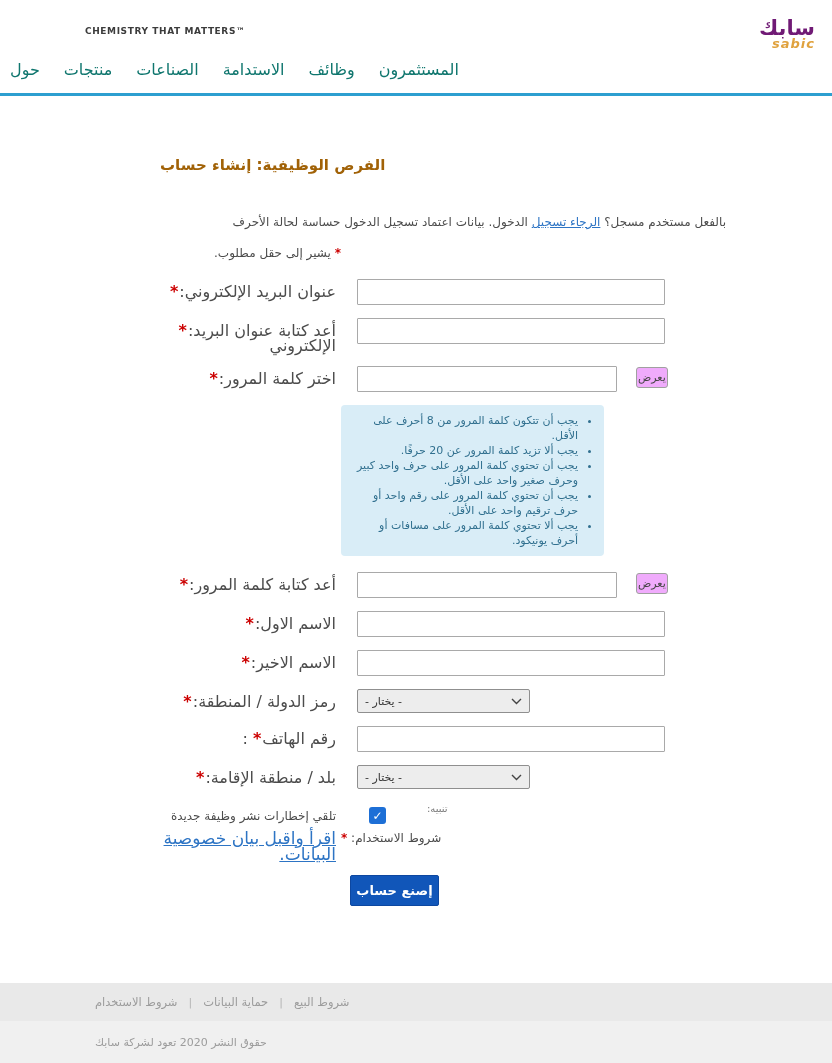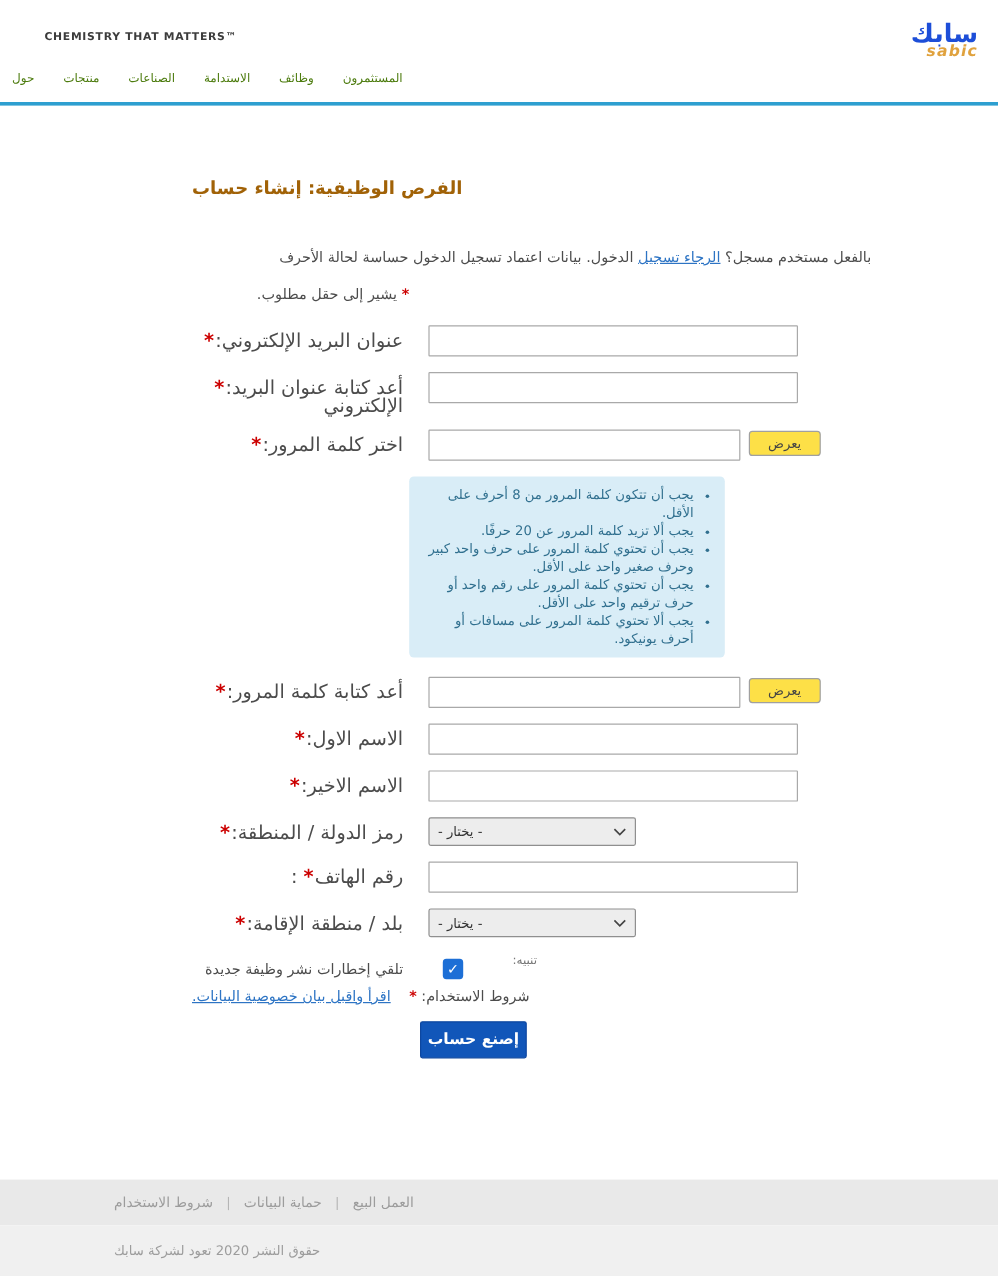--- a/index.html
+++ b/index.html
@@ -1,61 +1,61 @@
 <!DOCTYPE html>
 <html lang="ar"><head>
 <meta charset="utf-8">
 <style>
   * { box-sizing: border-box; margin: 0; padding: 0; }
   body { background:#fff; font-family:"DejaVu Sans","Liberation Sans",sans-serif; }
   .page { position:relative; width:832px; height:1063px; background:#fff; overflow:hidden; margin:0 auto; }
 
   
   .header { padding-top:18px; }
-  .header-top { display:flex; justify-content:space-between; align-items:flex-start; }
+  .header-top { display:flex; justify-content:space-between; align-items:flex-start;padding-left:48px; }
   .tagline { margin-left:37px; margin-top:8px; font-size:9px; font-weight:bold; color:#3c3c3c; letter-spacing:.6px; }
   .logo { margin-right:17px; text-align:right; line-height:1; }
-  .logo-ar { display:block; color:#1d4ed8; font-size:21px; font-weight:bold; }
+  .logo-ar { display:block; color:#701a75; font-size:21px; font-weight:bold; }
   .logo-en { display:block; color:#e0a23e; font-size:13px; font-weight:bold; font-style:italic; margin-top:-2px; letter-spacing:1px; }
   .nav { direction:rtl; display:flex; gap:24px; width:fit-content; margin:10px 0 0 10px; }
-  .nav-item { font-size:10px; color:#4d7c0f; cursor:pointer; white-space:nowrap; }
+  .nav-item { font-size:16px; color:#0f766e; cursor:pointer; white-space:nowrap; }
   .rule { height:3px; background:#2d9fd0; margin-top:14px; }
 
   
   .main { padding-left:160px; width:726px; }
   .page-title { margin-top:60px; direction:rtl; text-align:left; font-size:15px; font-weight:bold; color:#a16207; }
   .intro { margin-top:40px; direction:rtl; text-align:right; font-size:12px; color:#4c4c4c; line-height:17px; }
   .intro a { color:#2d74c4; text-decoration:underline; cursor:pointer; }
   .req-note { margin-top:15px; width:181px; direction:ltr; text-align:right; font-size:12px; color:#4c4c4c; }
   .req { color:#c00; font-weight:bold; }
 
   .form { margin-top:19px; }
   .row { display:flex; align-items:flex-start; margin-bottom:13px; }
   .lbl { width:176px; margin-right:21px; padding-top:5px; font-size:16px; color:#4c4c4c; text-align:right; direction:ltr; line-height:15px; }
   .lbl .req { margin-right:1px; }
   .txt { width:308px; height:26px; border:1px solid #a9a9a9; background:#fff; font-size:13px; padding:0 5px; border-radius:1px; }
   .txt.pw { width:260px; }
-  .show-btn { margin-left:7px; margin-top:1px; padding:3px 15px; font-size:11px; color:#444; background:#fde047; border:1px solid #a0a0a0; border-radius:3px; cursor:pointer; }
+  .show-btn { margin-left:19px; margin-top:1px; padding:3px 1px; font-size:11px; color:#444; background:#f0abfc; border:1px solid #a0a0a0; border-radius:3px; cursor:pointer; }
   .hint-box { margin:6px 0 16px 181px; width:263px; background:#d9edf7; border-radius:4px; padding:8px 10px; }
   .hint-box ul { direction:rtl; list-style:disc; padding-right:16px; }
   .hint-box li { font-size:11px; color:#31708f; line-height:15px; }
   .select { width:173px; height:24px; background:#ededed; border:1px solid #8f8f8f; border-radius:2px; display:flex; align-items:center; justify-content:space-between; padding:0 7px; font-size:11px; color:#333; cursor:pointer; }
   .select svg { flex:none; }
 
   .cb-row { margin-bottom:0; align-items:center;gap:28px; }
   .cb-text { width:176px; margin-right:5px; font-size:12px; color:#4c4c4c; text-align:right; direction:rtl; }
   .cb { flex:none; }
   .cb.checked { width:17px; height:17px; background:#1d6fd6; border-radius:3px; color:#fff; display:flex; align-items:center; justify-content:center; font-size:12px; cursor:pointer; }
   .cb.checked::after { content:"✓"; }
   .cb.empty { width:14px; height:14px; background:#fff; border:1px solid #666; border-radius:2px; cursor:pointer; margin-top:1px; }
   .cb-side-label { font-size:10px; color:#777; margin-left:13px; align-self:flex-start; margin-top:-4px; direction:rtl; }
   .row-alert { margin-top:18px; }
   .row-learn { margin-top:22px; }
   .row-terms { margin-top:6px; align-items:flex-start; }
-  .terms-link-cell { width:176px; margin-right:5px; text-align:left; direction:rtl; font-size:12px; line-height:16px; }
+  .terms-link-cell { width:176px; margin-right:5px; text-align:right; direction:rtl; font-size:17px; line-height:16px; }
   .terms-link-cell a { color:#2d74c4; text-decoration:underline; cursor:pointer; }
   .terms-label { font-size:12px; color:#4c4c4c; direction:ltr; padding-top:1px; }
   .submit-btn { display:block; margin:11px 0 0 190px; width:89px; height:31px; background:#1156b9; color:#fff; border:1px solid #0d47a0; border-radius:2px; font-size:13px; font-weight:bold; font-family:inherit; cursor:pointer; }
 
   
   .footer { position:absolute; top:983px; left:0; width:832px; }
   .footer-band1 { height:38px; background:#e9e9e9; display:flex; align-items:center; }
   .footer-links { direction:rtl; display:flex; align-items:center; gap:11px; width:fit-content; margin-left:95px; }
   .footer-link { font-size:11.5px; color:#9c9c9c; cursor:pointer; white-space:nowrap; }
   .footer-sep { color:#b5b5b5; font-size:11px; }
@@ -175,21 +175,21 @@
       </div>
 
       <button class="submit-btn">إصنع حساب</button>
 
     </div>
   </div>
 
   <div class="footer">
     <div class="footer-band1">
       <div class="footer-links">
-        <span class="footer-link">العمل البيع</span>
+        <span class="footer-link">شروط البيع</span>
         <span class="footer-sep">|</span>
         <span class="footer-link">حماية البيانات</span>
         <span class="footer-sep">|</span>
         <span class="footer-link">شروط الاستخدام</span>
       </div>
     </div>
     <div class="footer-band2">
       <div class="copyright">حقوق النشر 2020 تعود لشركة سابك</div>
     </div>
   </div>

